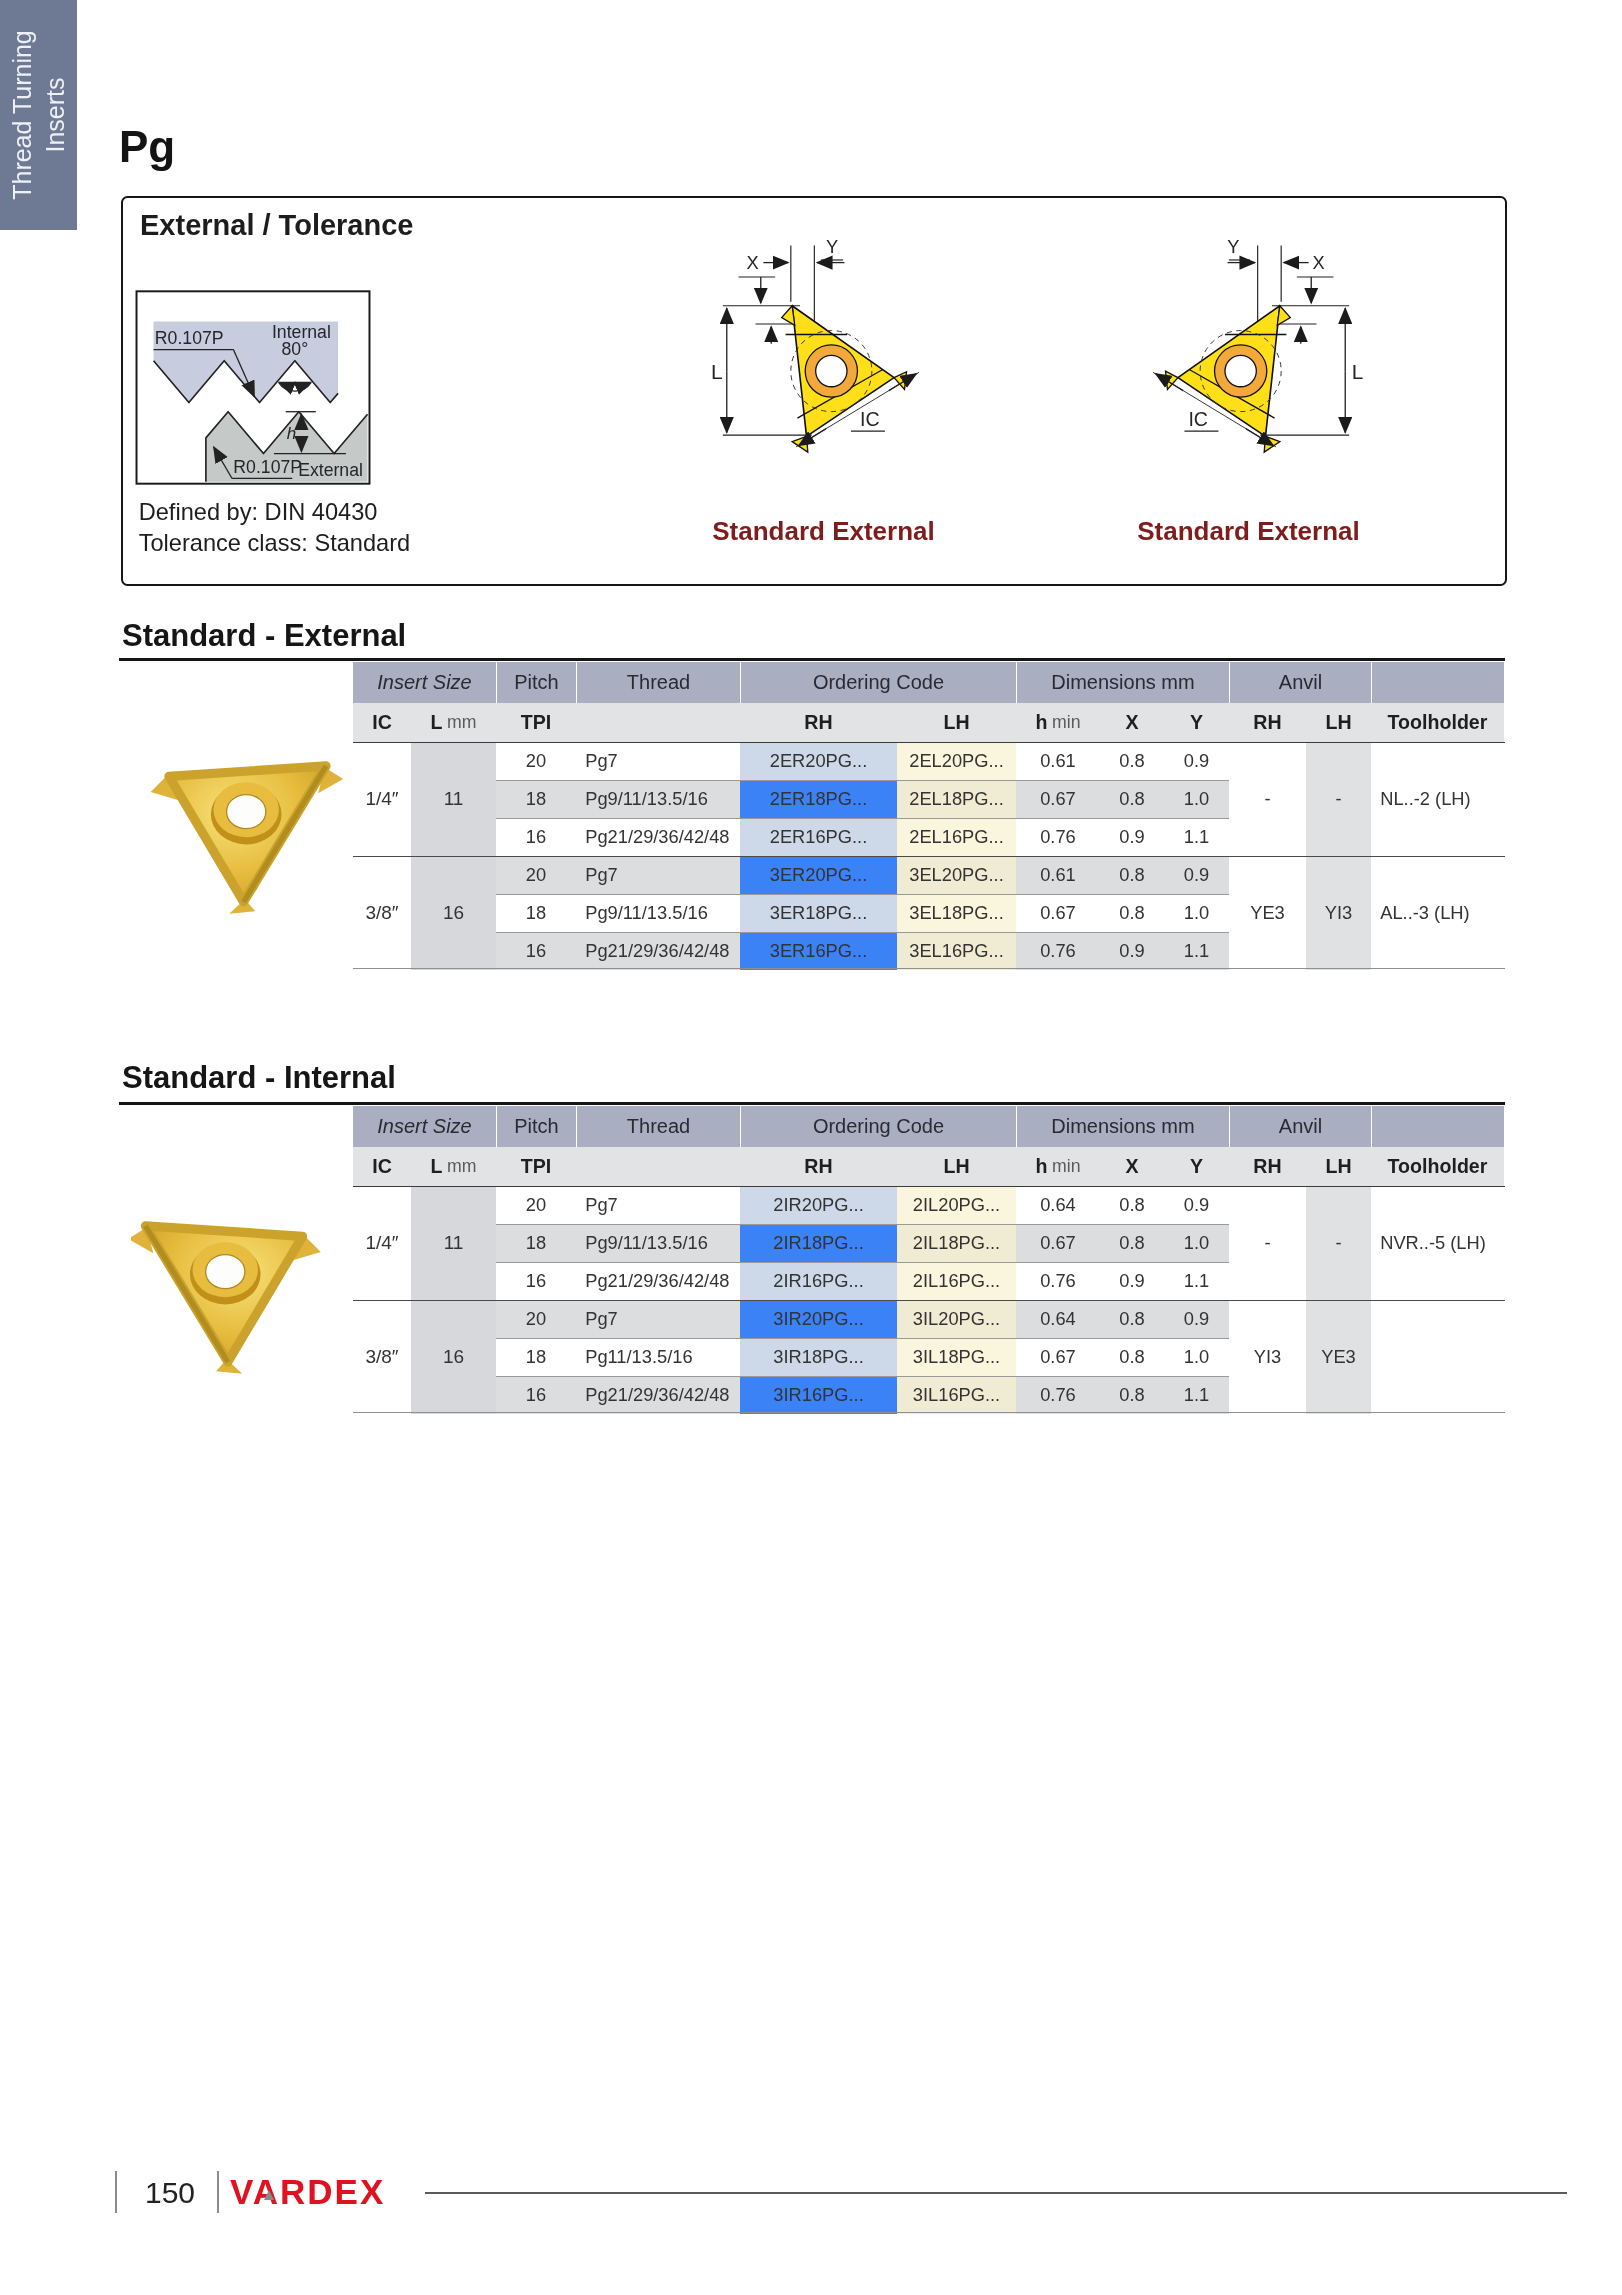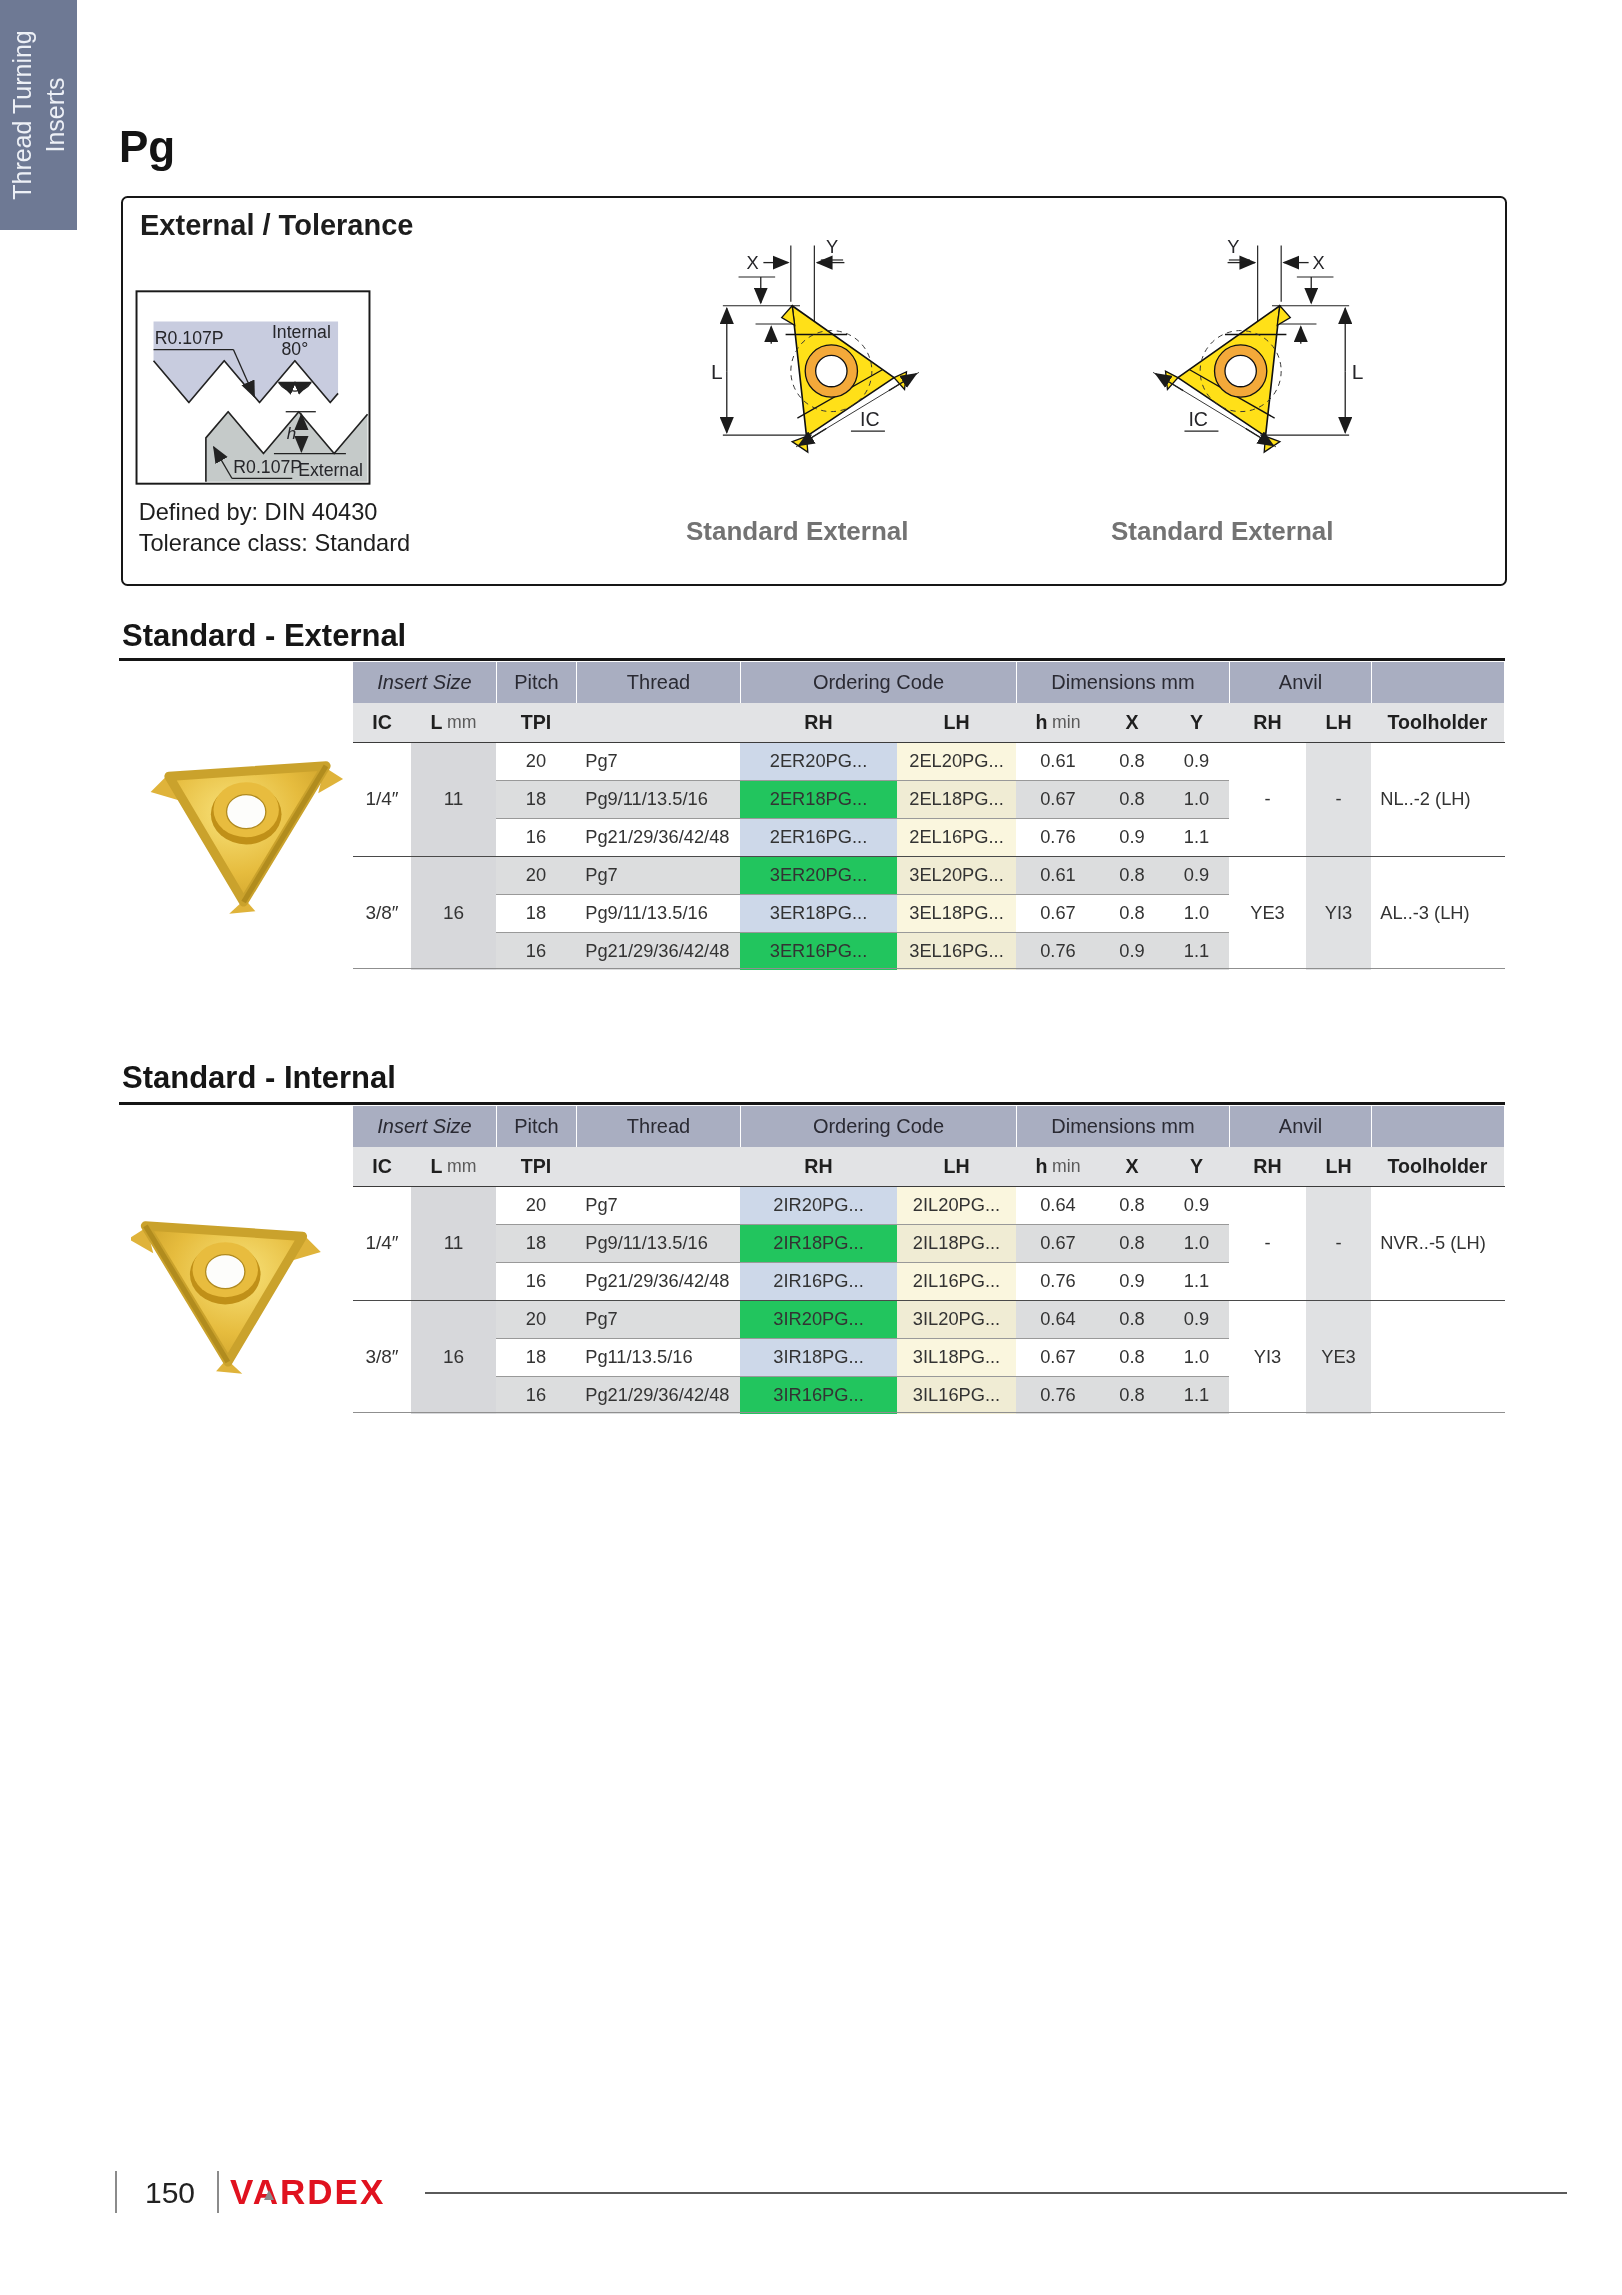--- a/index.html
+++ b/index.html
@@ -7,36 +7,36 @@
   .abs{position:absolute;}
   svg text{font-family:"Liberation Sans",sans-serif;fill:#26262a;}
   
   .tab{position:absolute;left:0;top:0;width:77px;height:230px;background:#6e7994;}
   .tab-text{position:absolute;left:0;top:0;width:230px;height:77px;transform:rotate(-90deg) translateX(-230px);transform-origin:0 0;display:flex;flex-direction:column;justify-content:center;text-align:center;color:#edf0f6;font-size:25px;line-height:1.32;}
   .pg-title{position:absolute;left:119px;top:122px;font-size:44px;font-weight:800;color:#141414;}
   
   .spec-box{position:absolute;left:121px;top:196px;width:1382px;height:386px;border:2.6px solid #161616;border-radius:6.5px;background:#fff;}
   .box-title{position:absolute;left:17px;top:10.5px;font-size:29px;font-weight:600;color:#1d1d1d;}
   .note{position:absolute;left:15.7px;font-size:23.6px;color:#1e1e1e;}
-  .draw-label{position:absolute;width:275px;text-align:left;font-size:26px;font-weight:700;color:#737373;}
+  .draw-label{position:absolute;width:275px;text-align:center;font-size:26px;font-weight:700;color:#7f1d1d;}
   
   .sec-head{position:absolute;font-size:31px;font-weight:700;color:#161616;}
   .rule{position:absolute;background:#151515;}
   
   .ctable{position:absolute;left:353px;width:1152px;height:308px;display:grid;grid-template-columns:58px 85px 80px 164px 157px 119px 84px 64px 65px 77px 65px 133px;grid-template-rows:41px 39px repeat(6,38px);}
   .hd{background:#a9aec1;color:#2a2a33;font-size:20px;display:flex;align-items:center;justify-content:center;border-left:1.3px solid #fff;}
   .hd.first{border-left:none;font-style:italic;}
   .sh{background:#e2e3e5;display:flex;align-items:center;justify-content:center;font-size:19.6px;font-weight:700;color:#1f1f1f;}
   .sh .u{font-weight:400;color:#5a5a5a;font-size:17.7px;margin-left:4.6px;}
   .cell{display:flex;align-items:center;justify-content:center;font-size:18.3px;color:#333;}
   .cell.big{font-size:19px;}
   .left{justify-content:flex-start;padding-left:9.2px;}
   .bg-g{background:#dcddde;}
   .bg-bl{background:#cdd8e9;}
-  .bg-bd{background:#22c55e;}
+  .bg-bd{background:#3b82f6;}
   .bg-cl{background:#faf6de;}
   .bg-cd{background:#f0ecd4;}
   .bg-lcol{background:#d7d8db;}
   .bg-acol{background:#e0e1e3;}
   .sep{position:absolute;}
   
   .fbar{position:absolute;width:2px;height:42px;background:#8b8b8b;}
   .pagenum{position:absolute;left:134px;top:2176px;width:72px;text-align:center;font-size:30px;color:#222;}
   .logo{position:absolute;left:230px;top:2172px;height:39px;font-size:35px;font-weight:800;letter-spacing:2px;color:#e0121f;}
   .logo-tri{position:absolute;left:34px;top:18.3px;width:0;height:0;border-left:5.9px solid transparent;border-right:5.9px solid transparent;border-bottom:10.5px solid #8a8a8a;}

